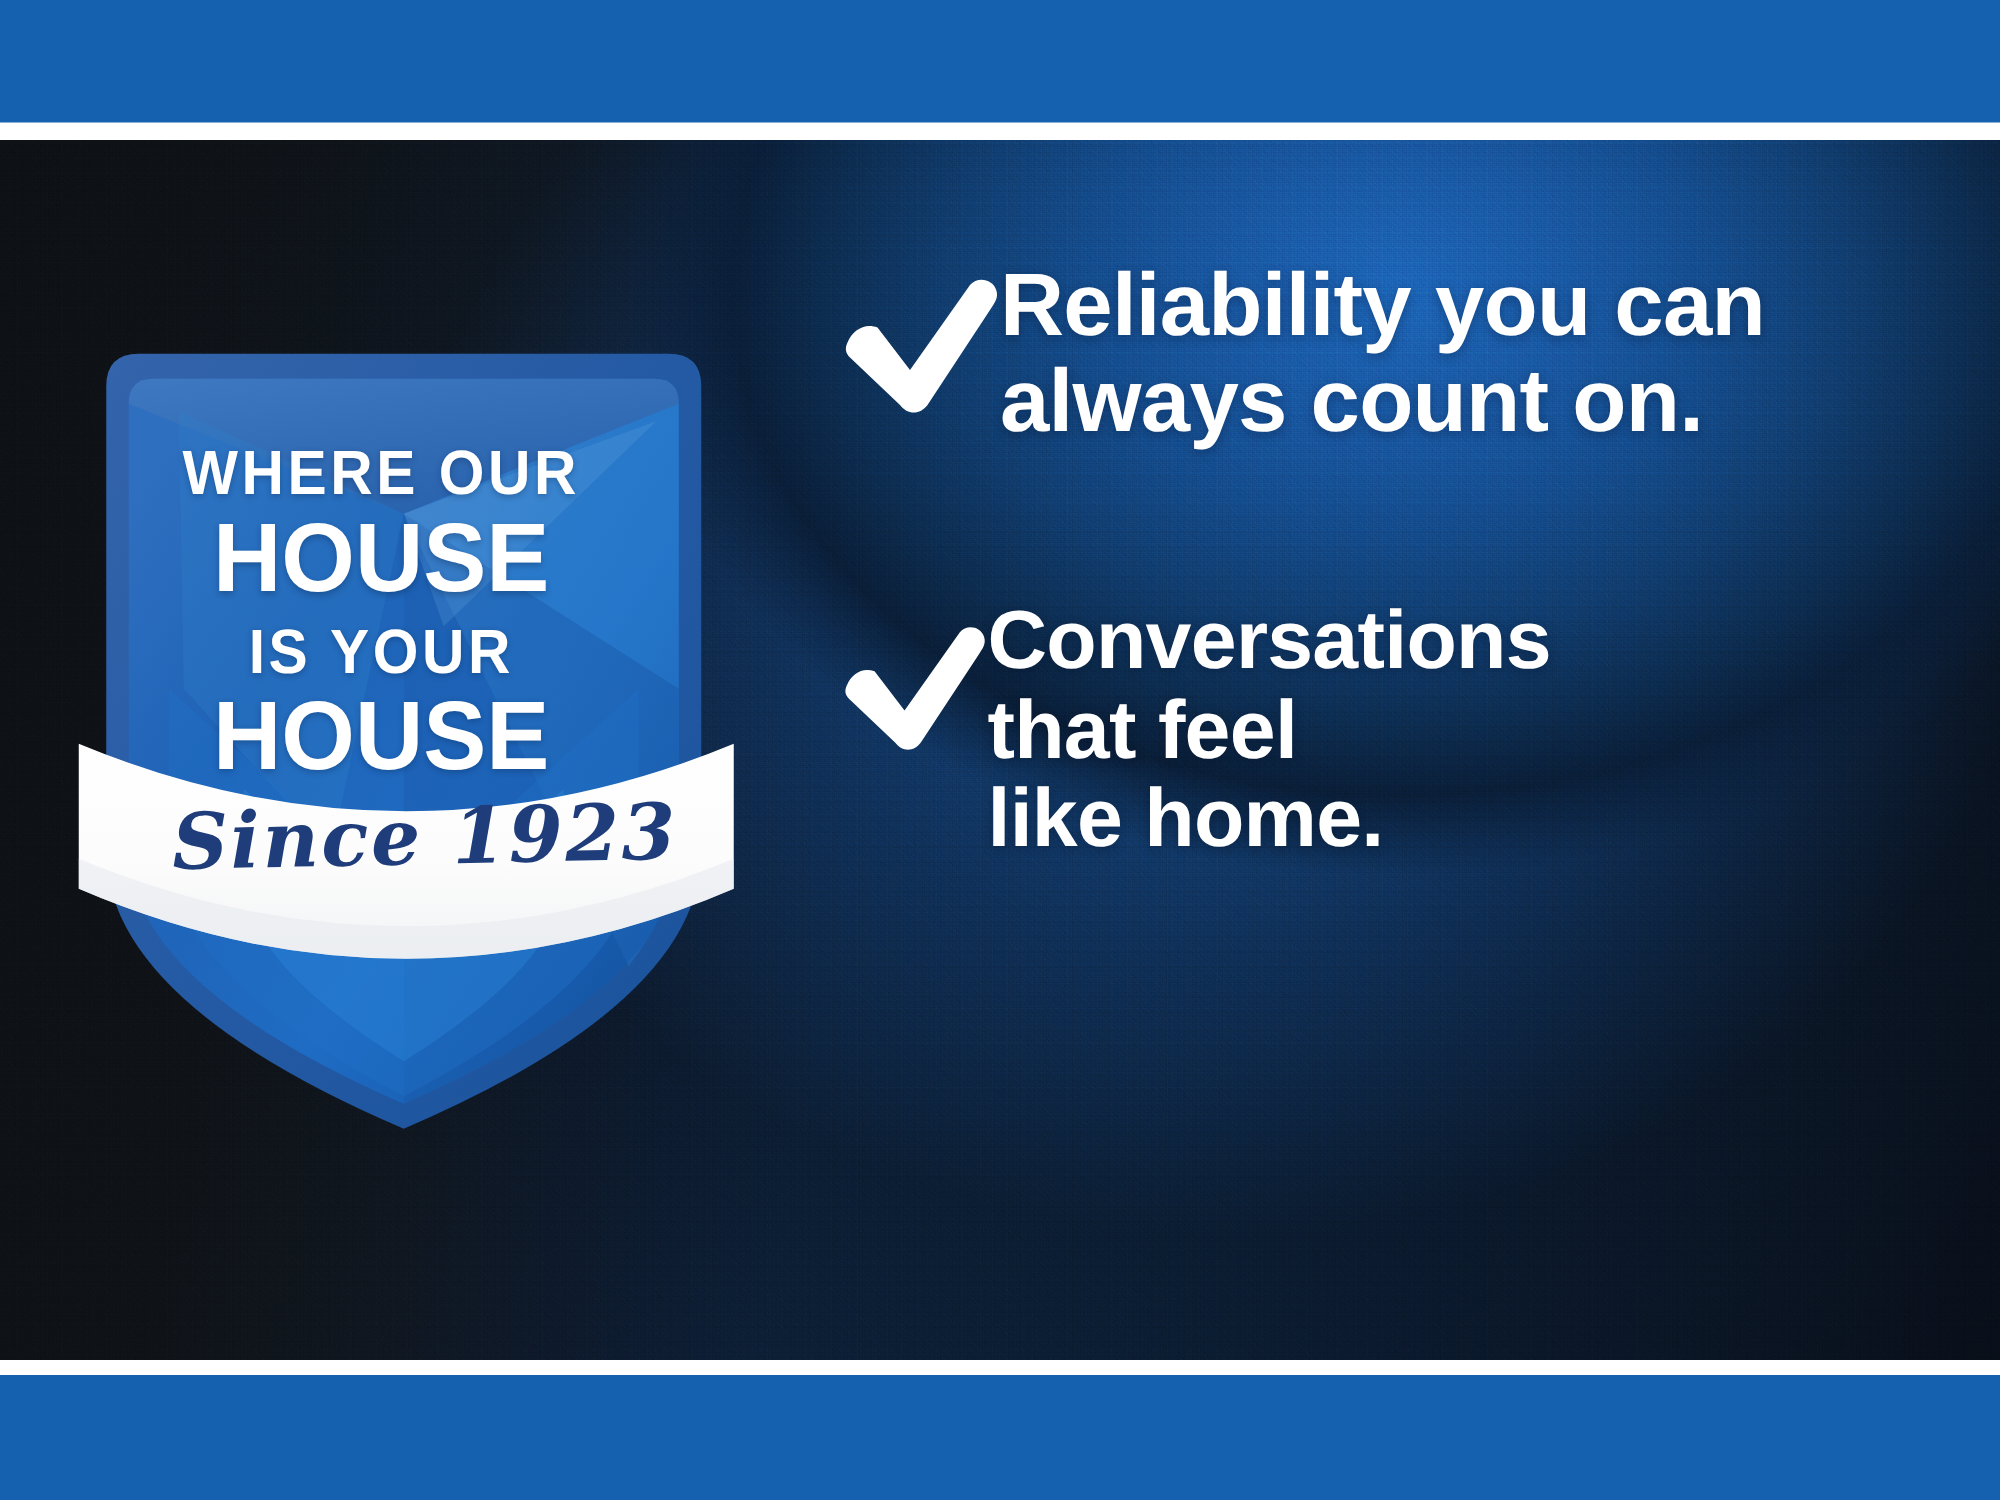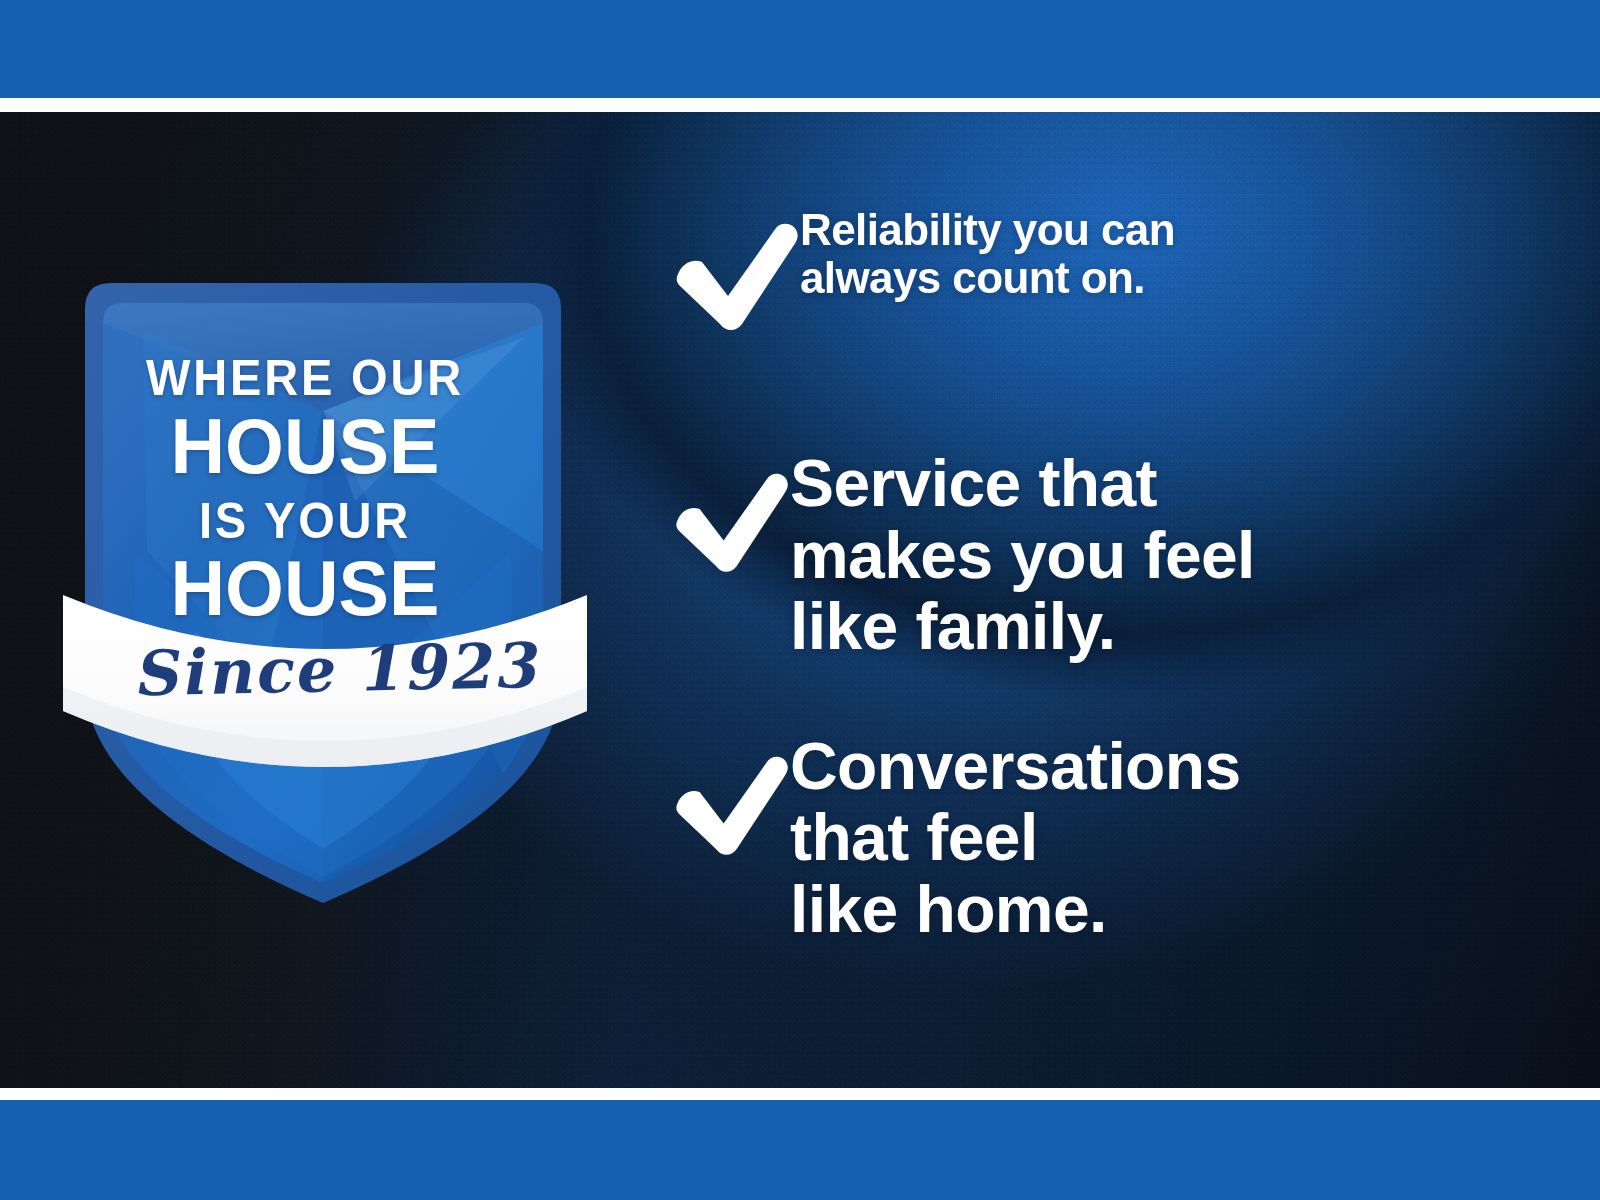--- a/index.html
+++ b/index.html
@@ -147,21 +147,21 @@
     width: 128px;
     margin-top: 14px;
   }
   .check-icon svg { display: block; }
 
   .bullet-text {
     flex: 1 1 auto;
     color: #ffffff;
     font-family: "Liberation Sans", sans-serif;
     font-weight: bold;
-    font-size: 44px;
+    font-size: 71px;
     line-height: 1.085;
     letter-spacing: -0.6px;
     white-space: pre-line;
     text-shadow: 0 2px 9px rgba(0,10,30,0.30);
   }
   #row-1 .bullet-text { font-size: 66px; }
   #row-2 .bullet-text { font-size: 66px; }
   #row-1 .check-icon { width: 118px; margin-top: 18px; }
   #row-2 .check-icon { width: 118px; margin-top: 18px; }
 </style>
@@ -256,32 +256,20 @@
         <svg width="128" height="112" viewBox="0 0 128 112">
           <path d="M6,54 C10,44 20,38 30,42 L56,76 L104,8
                    C110,1 122,3 125,12 C127,18 124,22 120,28
                    L70,104 C64,112 54,112 48,104 L8,66 C4,62 4,58 6,54 Z" fill="#ffffff"></path>
         </svg>
       </span>
       <span class="bullet-text">Reliability you can
 always count on.</span>
     </div>
 
-    <div class="bullet-row" id="row-1">
-      <span class="check-icon">
-        <svg width="118" height="112" viewBox="0 0 128 112">
-          <path d="M6,54 C10,44 20,38 30,42 L56,76 L104,8
-                   C110,1 122,3 125,12 C127,18 124,22 120,28
-                   L70,104 C64,112 54,112 48,104 L8,66 C4,62 4,58 6,54 Z" fill="#ffffff"></path>
-        </svg>
-      </span>
-      <span class="bullet-text">Service that
-makes you feel
-like family.</span>
-    </div>
 
     <div class="bullet-row" id="row-2">
       <span class="check-icon">
         <svg width="118" height="112" viewBox="0 0 128 112">
           <path d="M6,54 C10,44 20,38 30,42 L56,76 L104,8
                    C110,1 122,3 125,12 C127,18 124,22 120,28
                    L70,104 C64,112 54,112 48,104 L8,66 C4,62 4,58 6,54 Z" fill="#ffffff"></path>
         </svg>
       </span>
       <span class="bullet-text">Conversations

